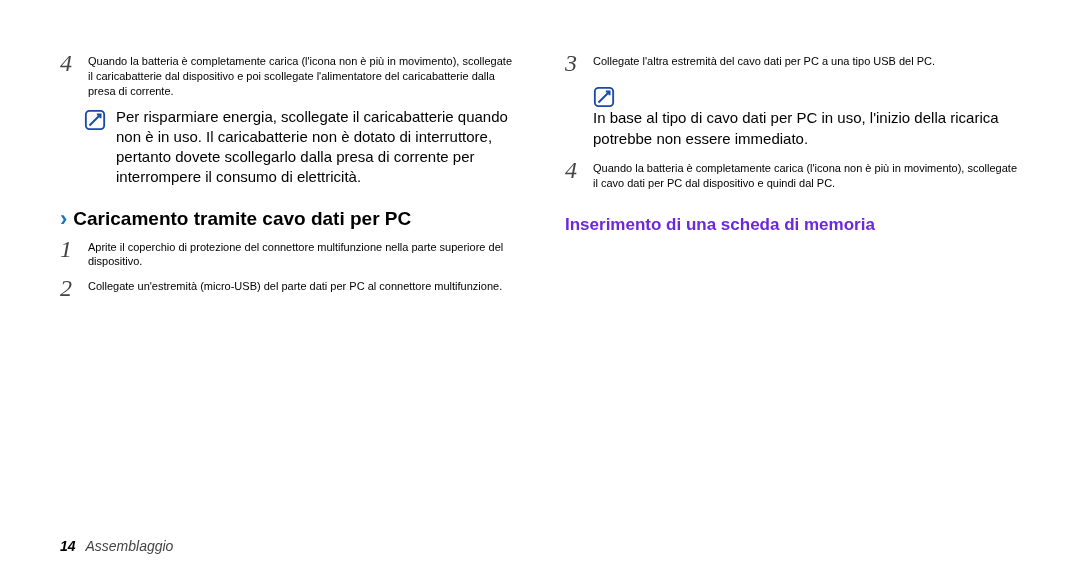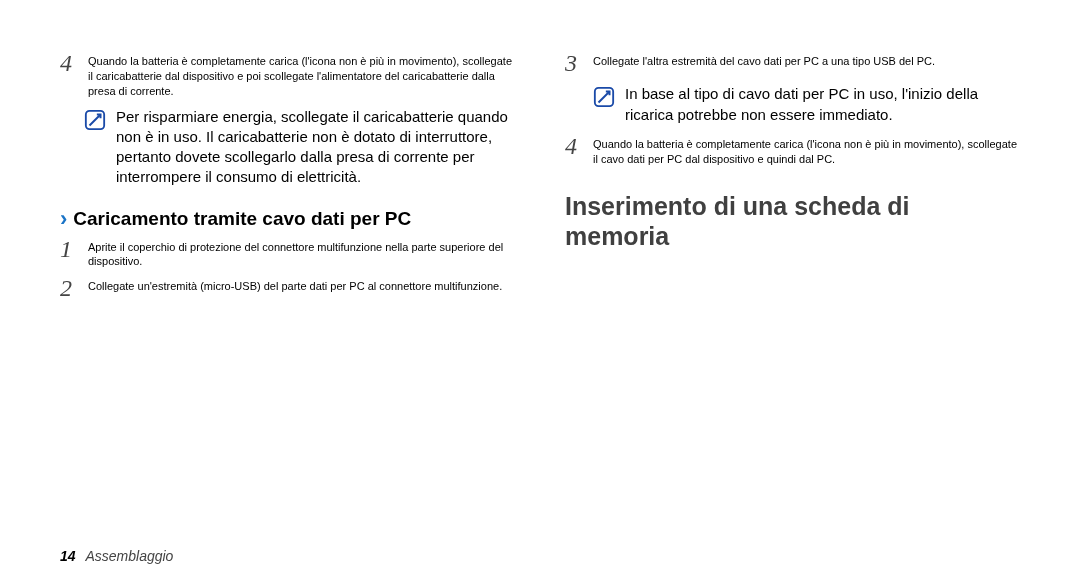--- a/index.html
+++ b/index.html
@@ -69,44 +69,45 @@
     font-weight: bold;
     color: #000;
     text-align: center;
   }
   .body-text {
     font-size: 15px;
     line-height: 1.35;
     margin-bottom: 6px;
   }
   .h2 {
-    color: #404040;
-    font-size: 25px;
+    color: #6d28d9;
+    font-size: 17px;
     font-weight: bold;
     line-height: 1.2;
     margin-top: 24px;
     margin-bottom: 6px;
   }
   .footer {
     position: absolute;
-    bottom: 22px;
+    bottom: 32px;
     left: 60px;
     font-size: 14px;
   }
   .footer .page {
     font-style: italic;
     font-weight: bold;
     margin-right: 6px;
   }
   .footer .section {
     font-style: italic;
     color: #444;
   }
   .note-right {
     margin-left: 28px;
+    flex-direction: column;
   }
 </style>
 </head>
 <body>
 
 <div class="columns">
 
   <div class="col">
 
     <div class="step">

